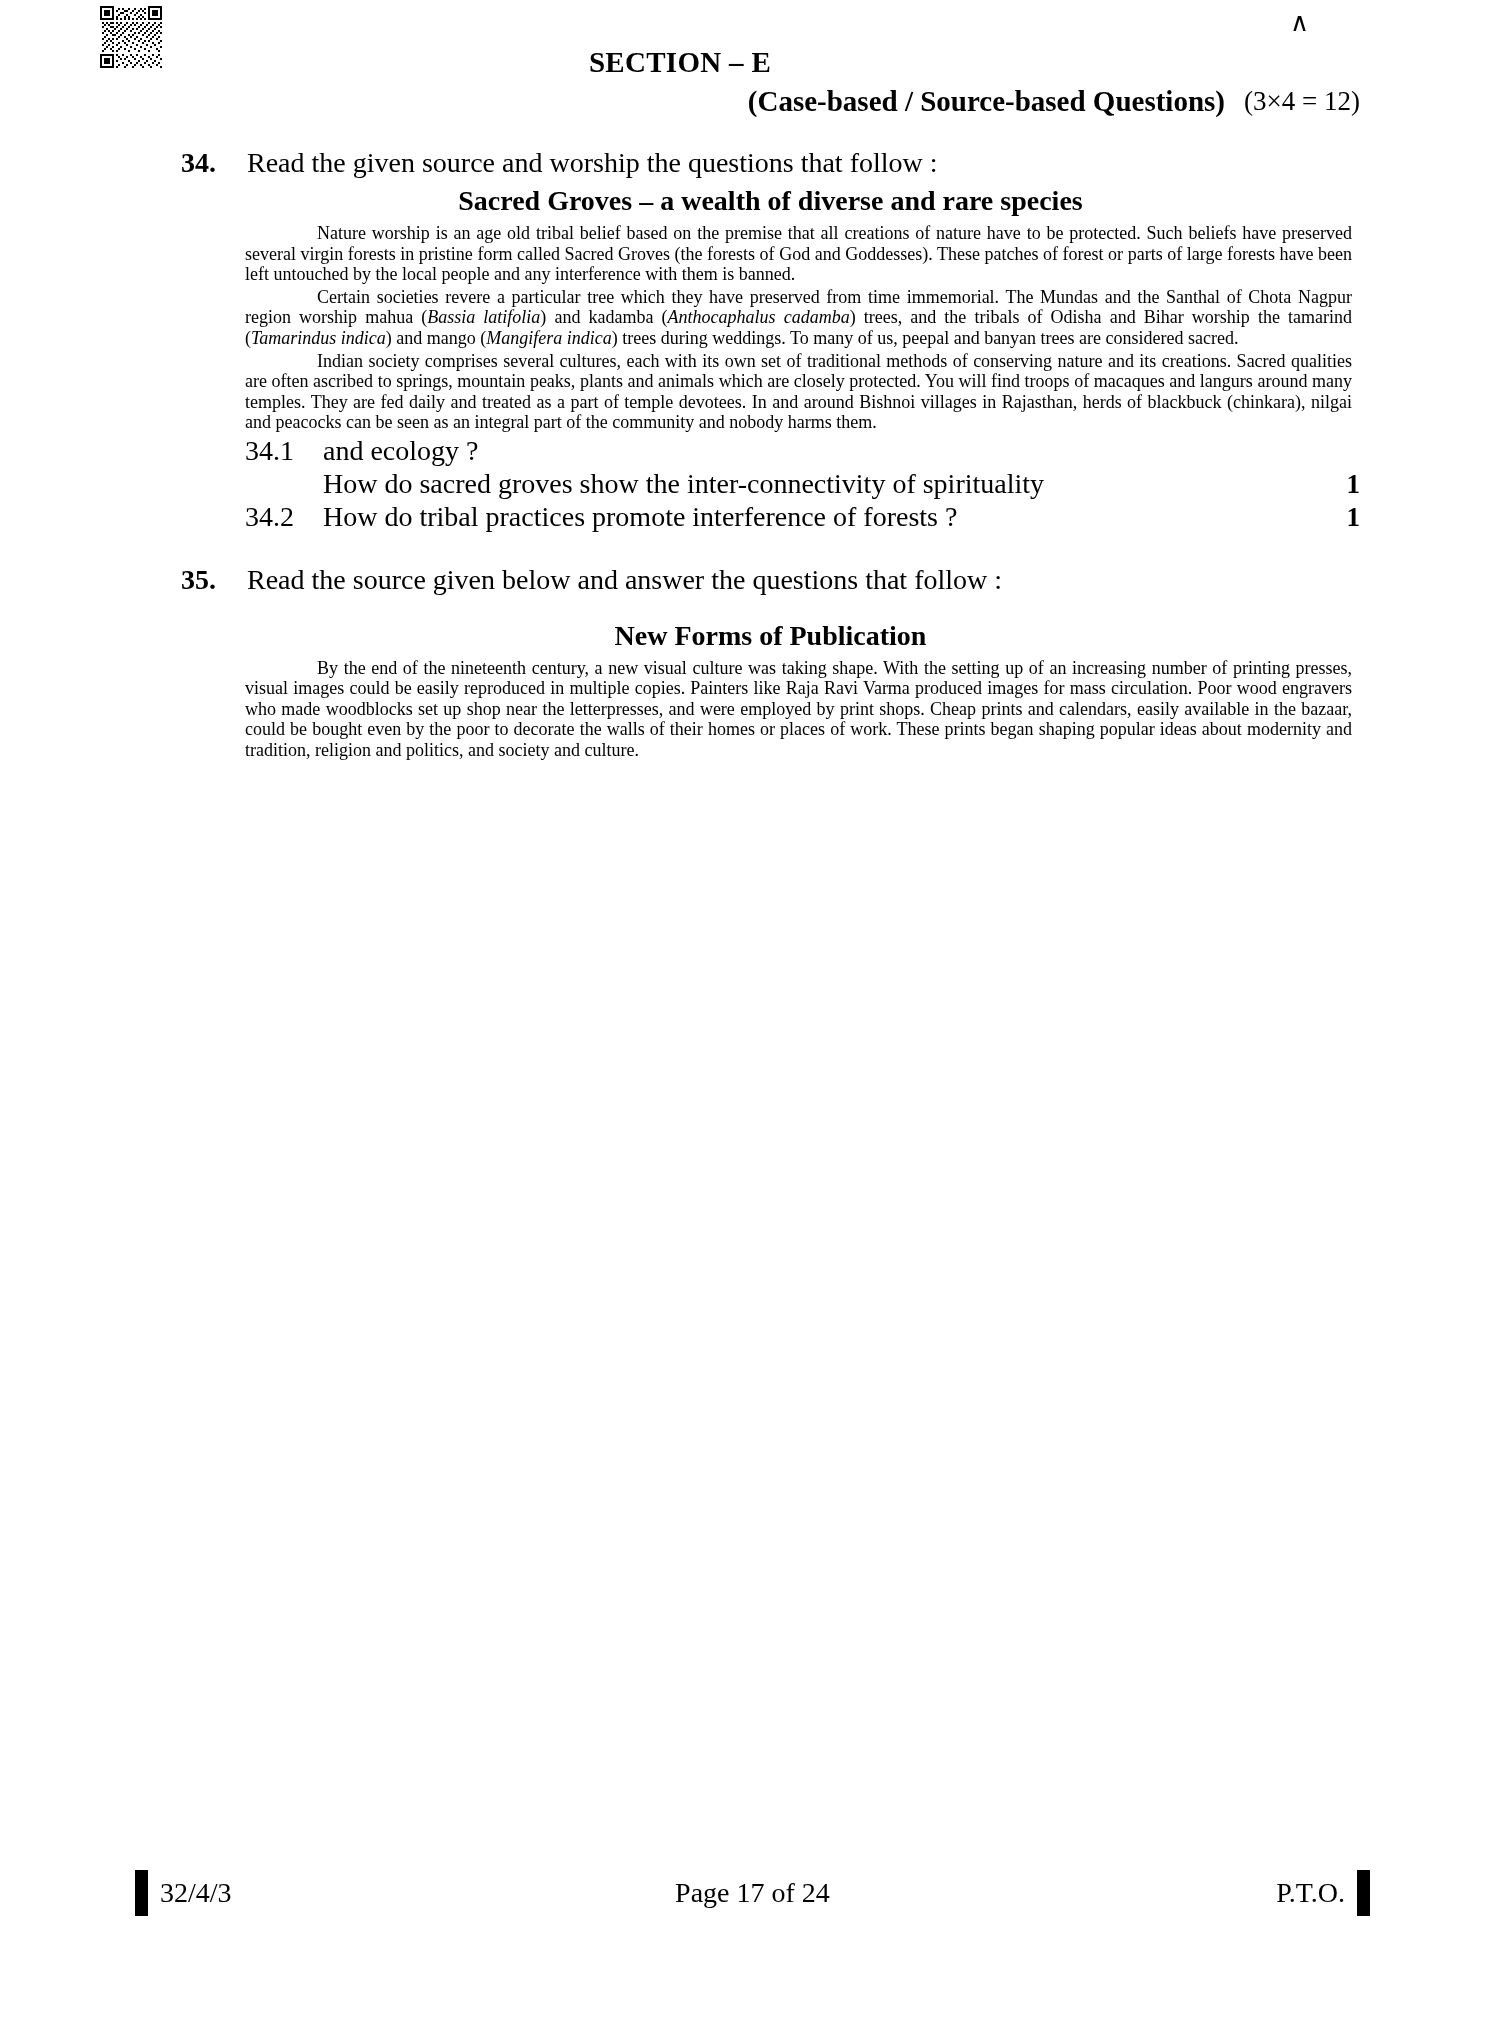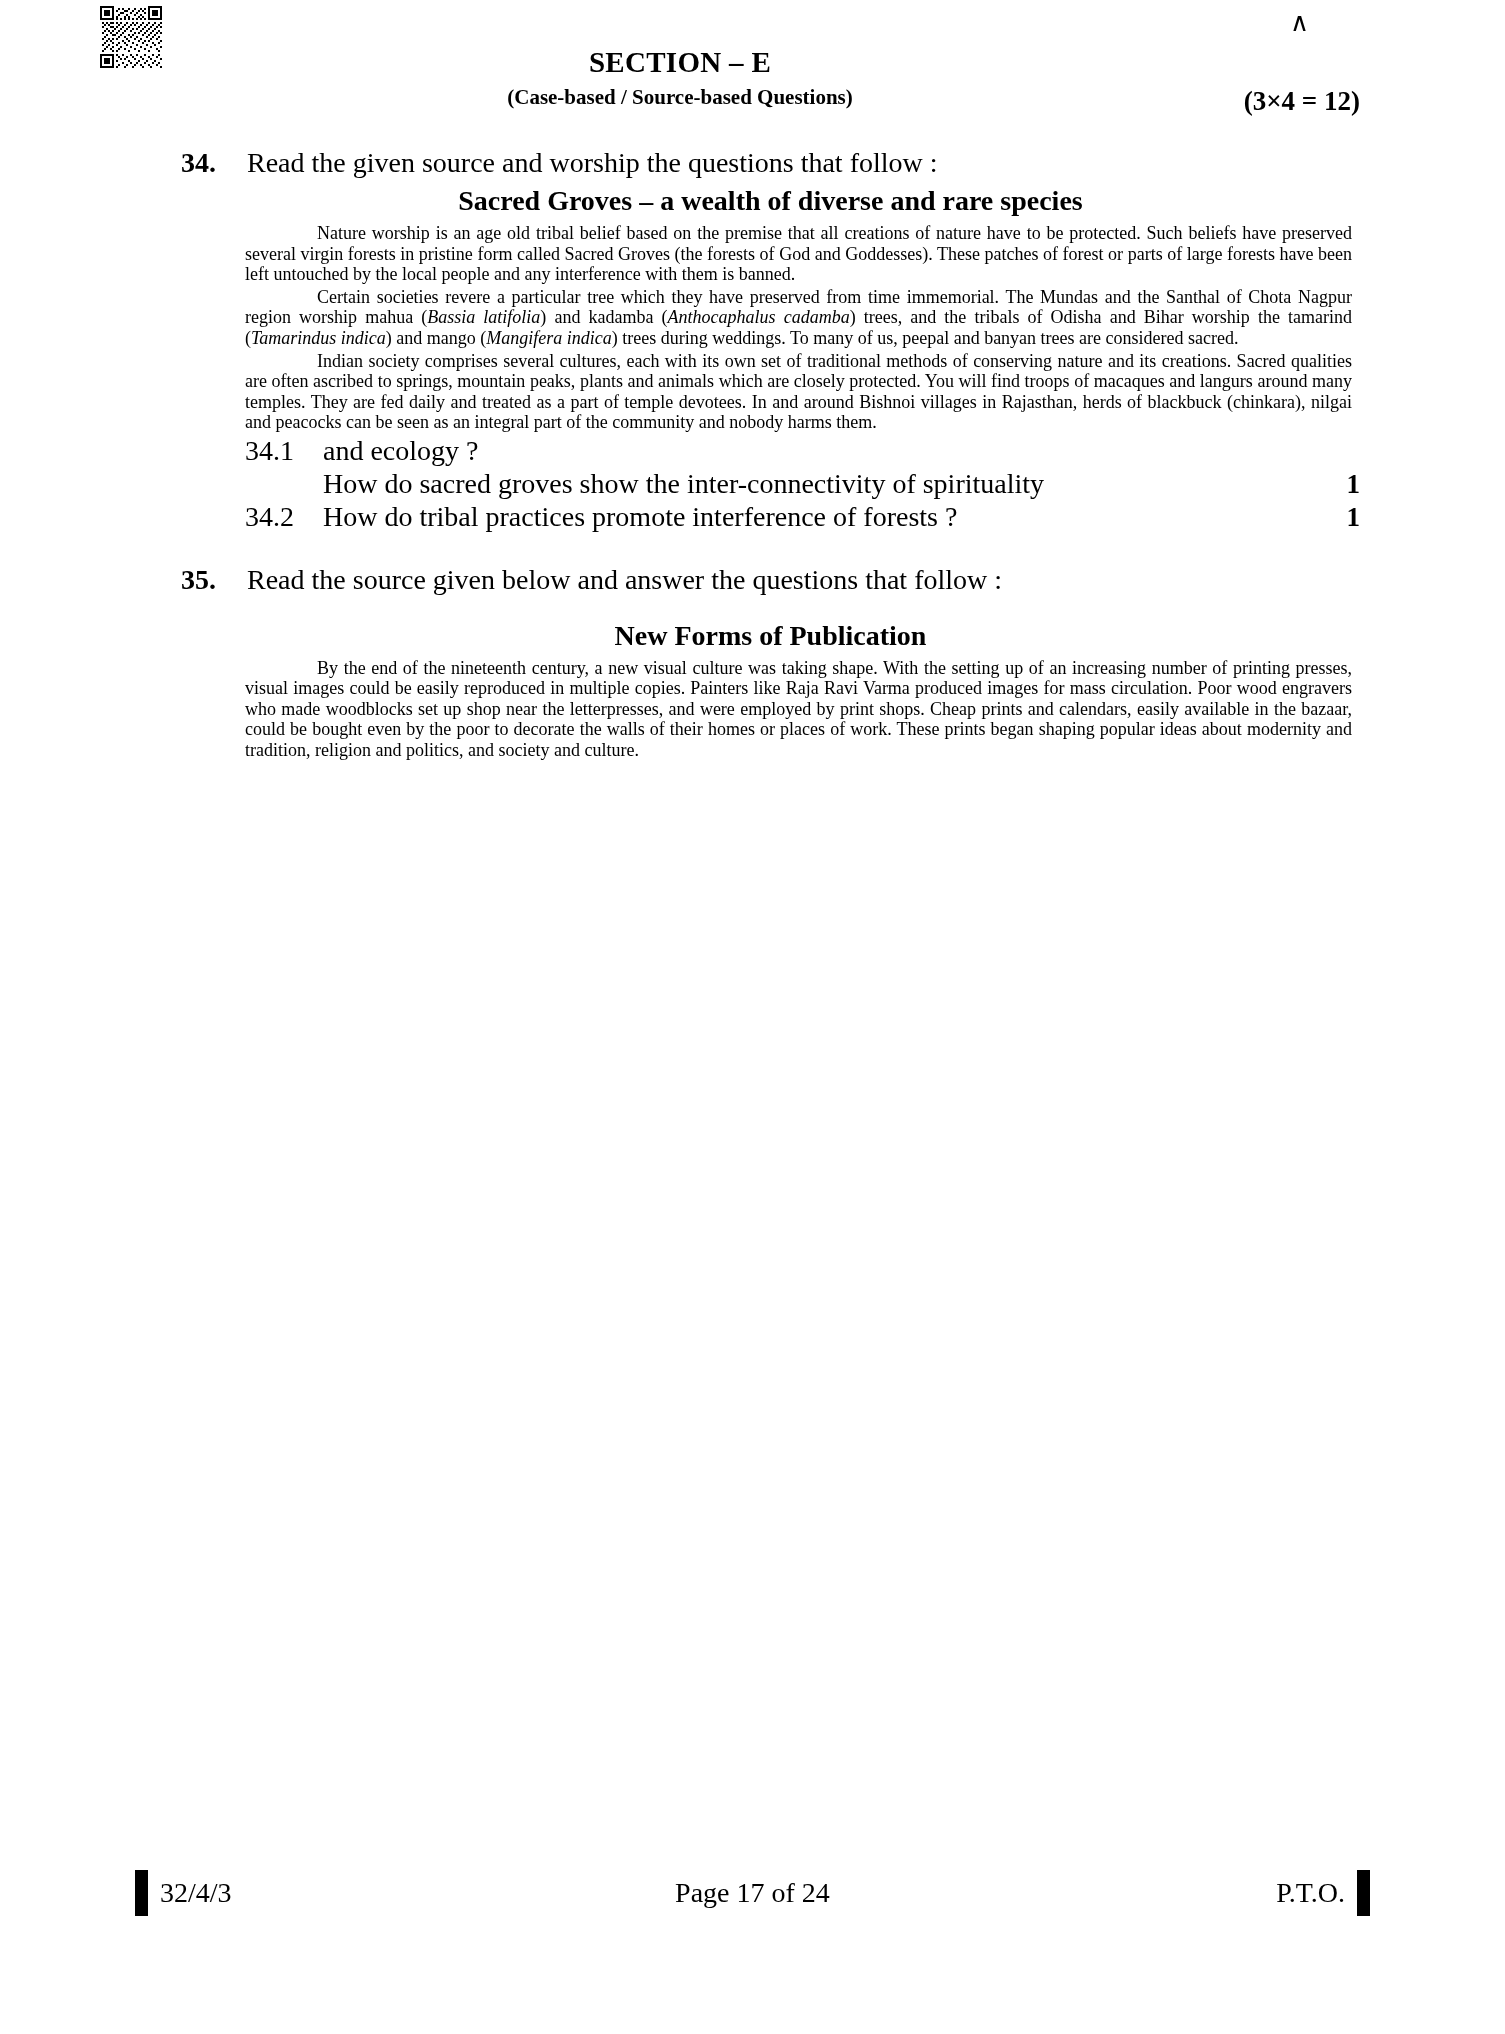--- a/index.html
+++ b/index.html
@@ -54,31 +54,31 @@
     letter-spacing: 0.3px;
     margin: 0 0 6px 0;
     padding-right: 135px;
   }
   .subtitle-row {
     position: relative;
     margin: 0 0 22px 0;
     height: 40px;
   }
   .subtitle {
-    text-align: center;
+    text-align: right;
     font-weight: bold;
-    font-size: 21px;
+    font-size: 29px;
     margin: 0;
     padding-right: 135px;
   }
   .marks-head {
     position: absolute;
     right: 0;
     top: 1px;
-    font-weight: bold;
+    font-weight: normal;
     font-size: 27px;
   }
 
   
   .q-block { margin-bottom: 4px; margin-left: 46px; }
   .q-head {
     display: flex;
     align-items: baseline;
     font-size: 28px;
     margin-bottom: 6px;

